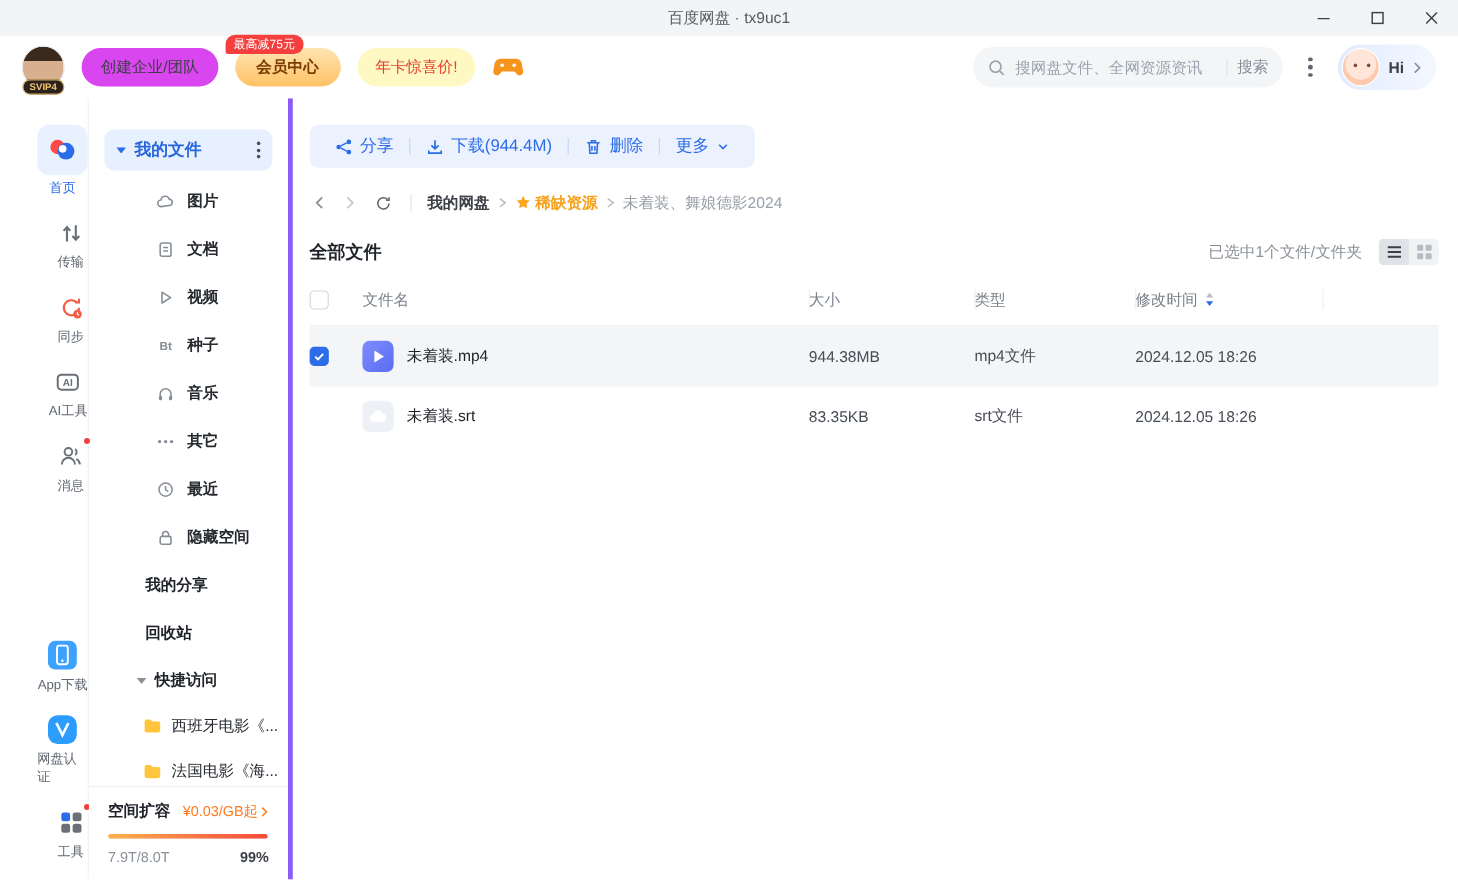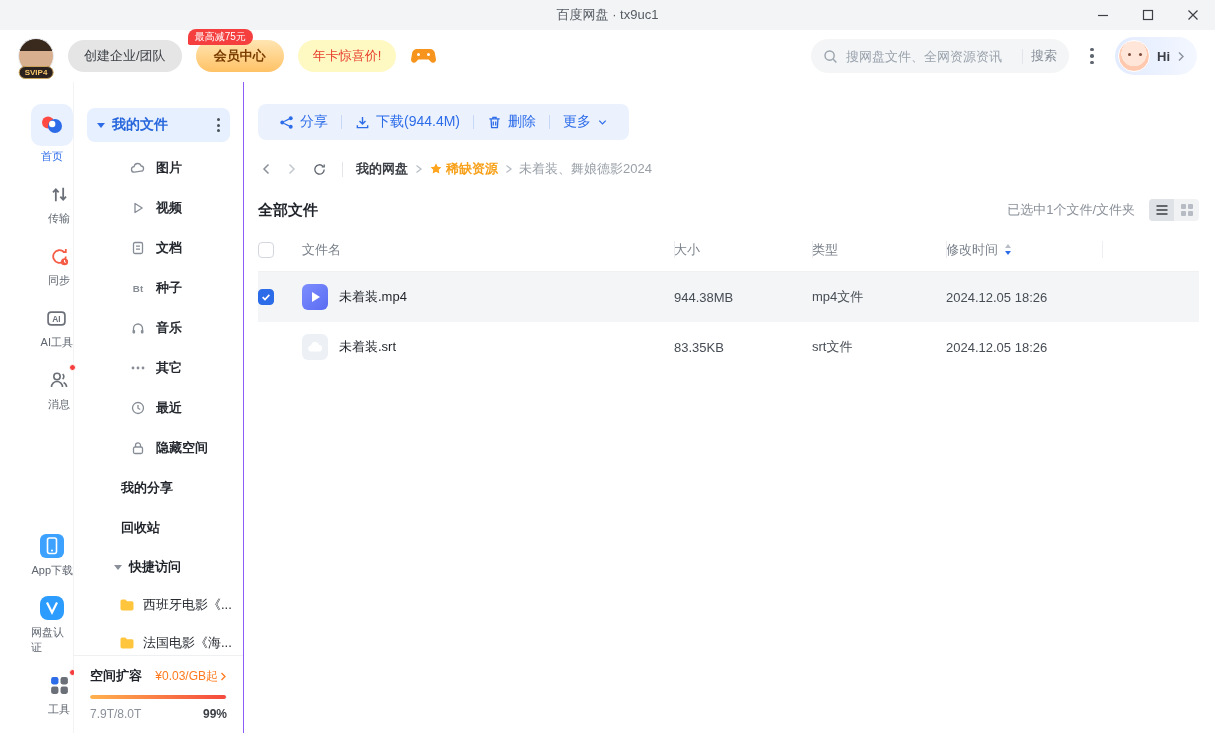--- a/index.html
+++ b/index.html
@@ -11,21 +11,21 @@
   .titlebar { flex:0 0 30px; background:#f3f4f6; position:relative; display:flex; align-items:center; }
   .titlebar .title { position:absolute; left:0; right:0; text-align:center; font-size:13px; color:#555b63; }
   .win-controls { margin-left:auto; display:flex; height:100%; position:relative; z-index:2; }
   .win-btn { width:45px; height:100%; display:flex; align-items:center; justify-content:center; background:none; border:none; color:#3c4046; cursor:default; }
 
   
   .header { flex:0 0 52px; display:flex; align-items:center; padding:0 18px; gap:14px; background:#fff; }
   .avatar-wrap { position:relative; width:36px; height:36px; flex:0 0 36px; }
   .avatar-photo { width:36px; height:36px; border-radius:50%; background:linear-gradient(180deg,#3a2a1e 0 34%,#d9b08f 34% 78%,#8a6a4f 78%); border:1px solid #e8eaee; }
   .svip-badge { position:absolute; left:50%; transform:translateX(-50%); bottom:-5px; background:#2b2220; color:#f5c56b; font-size:8px; font-weight:bold; padding:1px 5px; border-radius:7px; border:1px solid #caa35a; white-space:nowrap; }
-  .btn-team { height:32px; padding:0 16px; border:none; border-radius:16px; background:#e5e5e5; color:#3c4046; font-size:13px; }
+  .btn-team { height:32px; padding:0 16px; border:none; border-radius:16px; background:#d946ef; color:#3c4046; font-size:13px; }
   .btn-vip { position:relative; height:32px; padding:0 18px; border:none; border-radius:16px; background:linear-gradient(180deg,#ffe5b2,#ffc266); color:#7a3c00; font-size:13px; font-weight:bold; }
   .vip-ribbon { position:absolute; top:-11px; left:-8px; background:#f53f3f; color:#fff; font-size:10px; font-weight:normal; padding:1px 7px; border-radius:9px 9px 9px 2px; white-space:nowrap; }
   .btn-yearcard { height:32px; padding:0 15px; border:none; border-radius:16px; background:#fef9c3; color:#e8402e; font-size:13px; }
   .gamepad { display:flex; align-items:center; }
   .header-spacer { flex:1; }
   .search-box { width:258px; height:34px; background:#f4f5f7; border-radius:17px; display:flex; align-items:center; padding:0 12px; gap:8px; }
   .search-box input { flex:1; min-width:0; border:none; background:transparent; outline:none; font-size:13px; color:#3c4046; font-family:inherit; }
   .search-box input::placeholder { color:#9aa3ad; }
   .search-div { width:1px; height:15px; background:#e1e4e8; }
   .search-go { font-size:13px; color:#868e98; background:none; border:none; }
@@ -43,21 +43,21 @@
   .rail { flex:0 0 68px; display:flex; flex-direction:column; align-items:flex-end; padding-top:22px; border-right:1px solid #f2f3f5;padding-left:31px; }
   .rail-item { display:flex; flex-direction:column; align-items:center; margin-bottom:16px; cursor:default; position:relative; }
   .rail-icon-box { width:28px; height:28px; display:flex; align-items:center; justify-content:center; position:relative; }
   .rail-item.active .rail-icon-box { width:42px; height:42px; background:#e9f1fe; border-radius:10px; }
   .rail-label { font-size:11px; color:#5f6670; margin-top:3px; }
   .rail-item.active .rail-label { color:#2d6ce8; }
   .rail-spacer { margin-top:auto; }
   .red-dot { position:absolute; top:-2px; right:-3px; width:7px; height:7px; border-radius:50%; background:#f53f3f; border:1px solid #fff; }
 
   
-  .sidebar { flex:0 0 170px; position:relative; border-right:1px solid #8b5cf6; padding-top:26px; overflow:hidden; }
+  .sidebar { flex:0 0 170px; position:relative; border-right:4px solid #8b5cf6; padding-top:26px; overflow:hidden; }
   .myfiles { margin:0 13px; height:34px; background:#e7f0fe; border-radius:8px; display:flex; align-items:center; padding:0 10px; gap:7px; cursor:default; }
   .caret-down { width:0; height:0; border-left:4px solid transparent; border-right:4px solid transparent; border-top:5px solid #2d6ce8; }
   .myfiles-label { font-size:14px; font-weight:bold; color:#2766dc; flex:1; }
   .kebab { display:flex; flex-direction:column; gap:2.5px; }
   .kebab i { width:3px; height:3px; border-radius:50%; background:#4a5058; }
   .cat-list { margin-top:6px; }
   .cat-item { height:40px; display:flex; align-items:center; padding-left:56px; gap:10px; cursor:default; }
   .cat-item .ci { width:16px; display:flex; justify-content:center; }
   .cat-label { font-size:13px; color:#262a30;font-weight:bold; }
   .plain-item { height:40px; display:flex; align-items:center; padding-left:47px; font-size:13px; font-weight:bold; color:#1f2329; cursor:default; }
@@ -290,34 +290,34 @@
         <div class="cat-item">
           <span class="ci">
               <svg width="16" height="16" viewBox="0 0 16 16" fill="none" stroke="#878d96" stroke-width="1.3">
                 <path d="M4.5 12.2a2.8 2.8 0 0 1-.4-5.6 3.6 3.6 0 0 1 7-.6 2.6 2.6 0 0 1-.3 5.2z"></path>
               </svg>
             </span>
           <span class="cat-label">图片</span>
         </div>
         <div class="cat-item">
           <span class="ci">
-              <svg width="16" height="16" viewBox="0 0 16 16" fill="none" stroke="#878d96" stroke-width="1.3" stroke-linejoin="round">
-                <path d="M5 3.5l7.2 4.5L5 12.5z"></path>
-              </svg>
-            </span>
-          <span class="cat-label">视频</span>
-        </div>
-        <div class="cat-item">
-          <span class="ci">
               <svg width="16" height="16" viewBox="0 0 16 16" fill="none" stroke="#878d96" stroke-width="1.3">
                 <rect x="3.5" y="2.5" width="9" height="11" rx="1.5"></rect>
                 <path d="M6 6.2h4M6 9.2h4"></path>
               </svg>
             </span>
           <span class="cat-label">文档</span>
+        </div>
+        <div class="cat-item">
+          <span class="ci">
+              <svg width="16" height="16" viewBox="0 0 16 16" fill="none" stroke="#878d96" stroke-width="1.3" stroke-linejoin="round">
+                <path d="M5 3.5l7.2 4.5L5 12.5z"></path>
+              </svg>
+            </span>
+          <span class="cat-label">视频</span>
         </div>
         <div class="cat-item">
           <span class="ci">
               <svg width="18" height="16" viewBox="0 0 18 16">
                 <text x="9" y="12" font-size="11" font-weight="bold" fill="#878d96" text-anchor="middle" font-family="Liberation Sans, sans-serif">Bt</text>
               </svg>
             </span>
           <span class="cat-label">种子</span>
         </div>
         <div class="cat-item">

